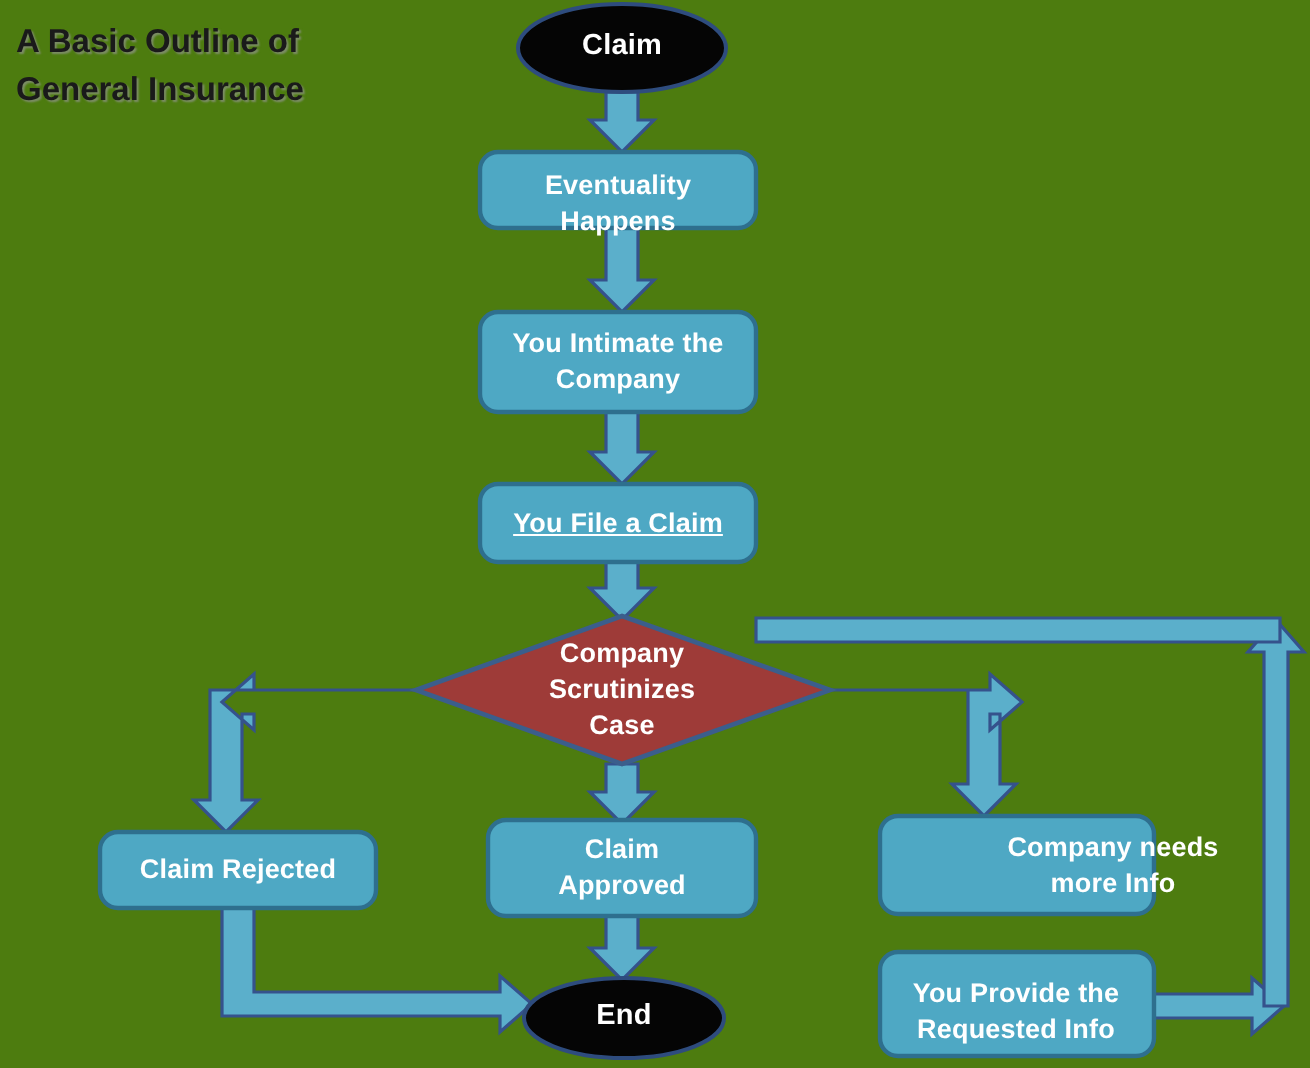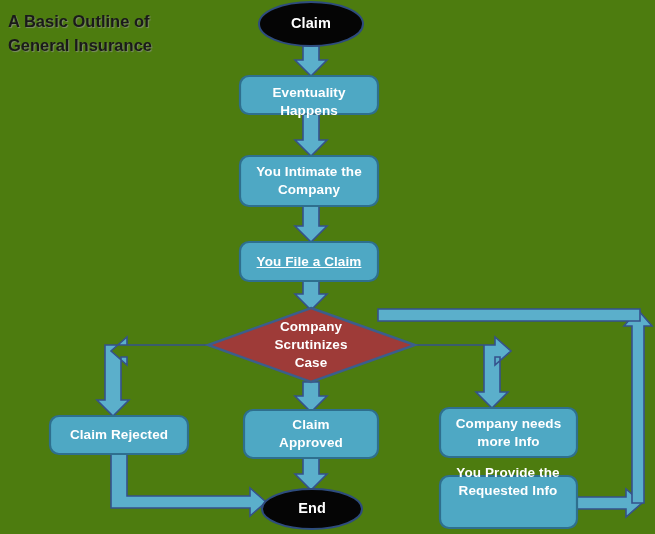--- a/index.html
+++ b/index.html
@@ -127,21 +127,21 @@
 
   <div class="node-label" style="left:236px;top:308px;width:150px;height:74px;">Company
 Scrutinizes
 Case</div>
 
   <div class="node-label" style="left:50px;top:416px;width:138px;height:38px;">Claim Rejected</div>
 
   <div class="node-label" style="left:244px;top:410px;width:134px;height:48px;">Claim
 Approved</div>
 
-  <div class="node-label" style="left:440px;top:408px;width:137px;height:49px;">Company needs
+  <div class="node-label" style="left:440px;top:408px;width:137px;height:49px;padding-left:48px;">Company needs
 more Info</div>
 
-  <div class="node-label" style="left:440px;top:456px;width:136px;height:52px;">You Provide the
+  <div class="node-label" style="left:440px;top:480px;width:136px;height:52px;">You Provide the
 Requested  Info</div>
 
   <div class="node-label terminator-label" style="left:262px;top:489px;width:100px;height:40px;">End</div>
 
 </div>
 
 </body></html>

